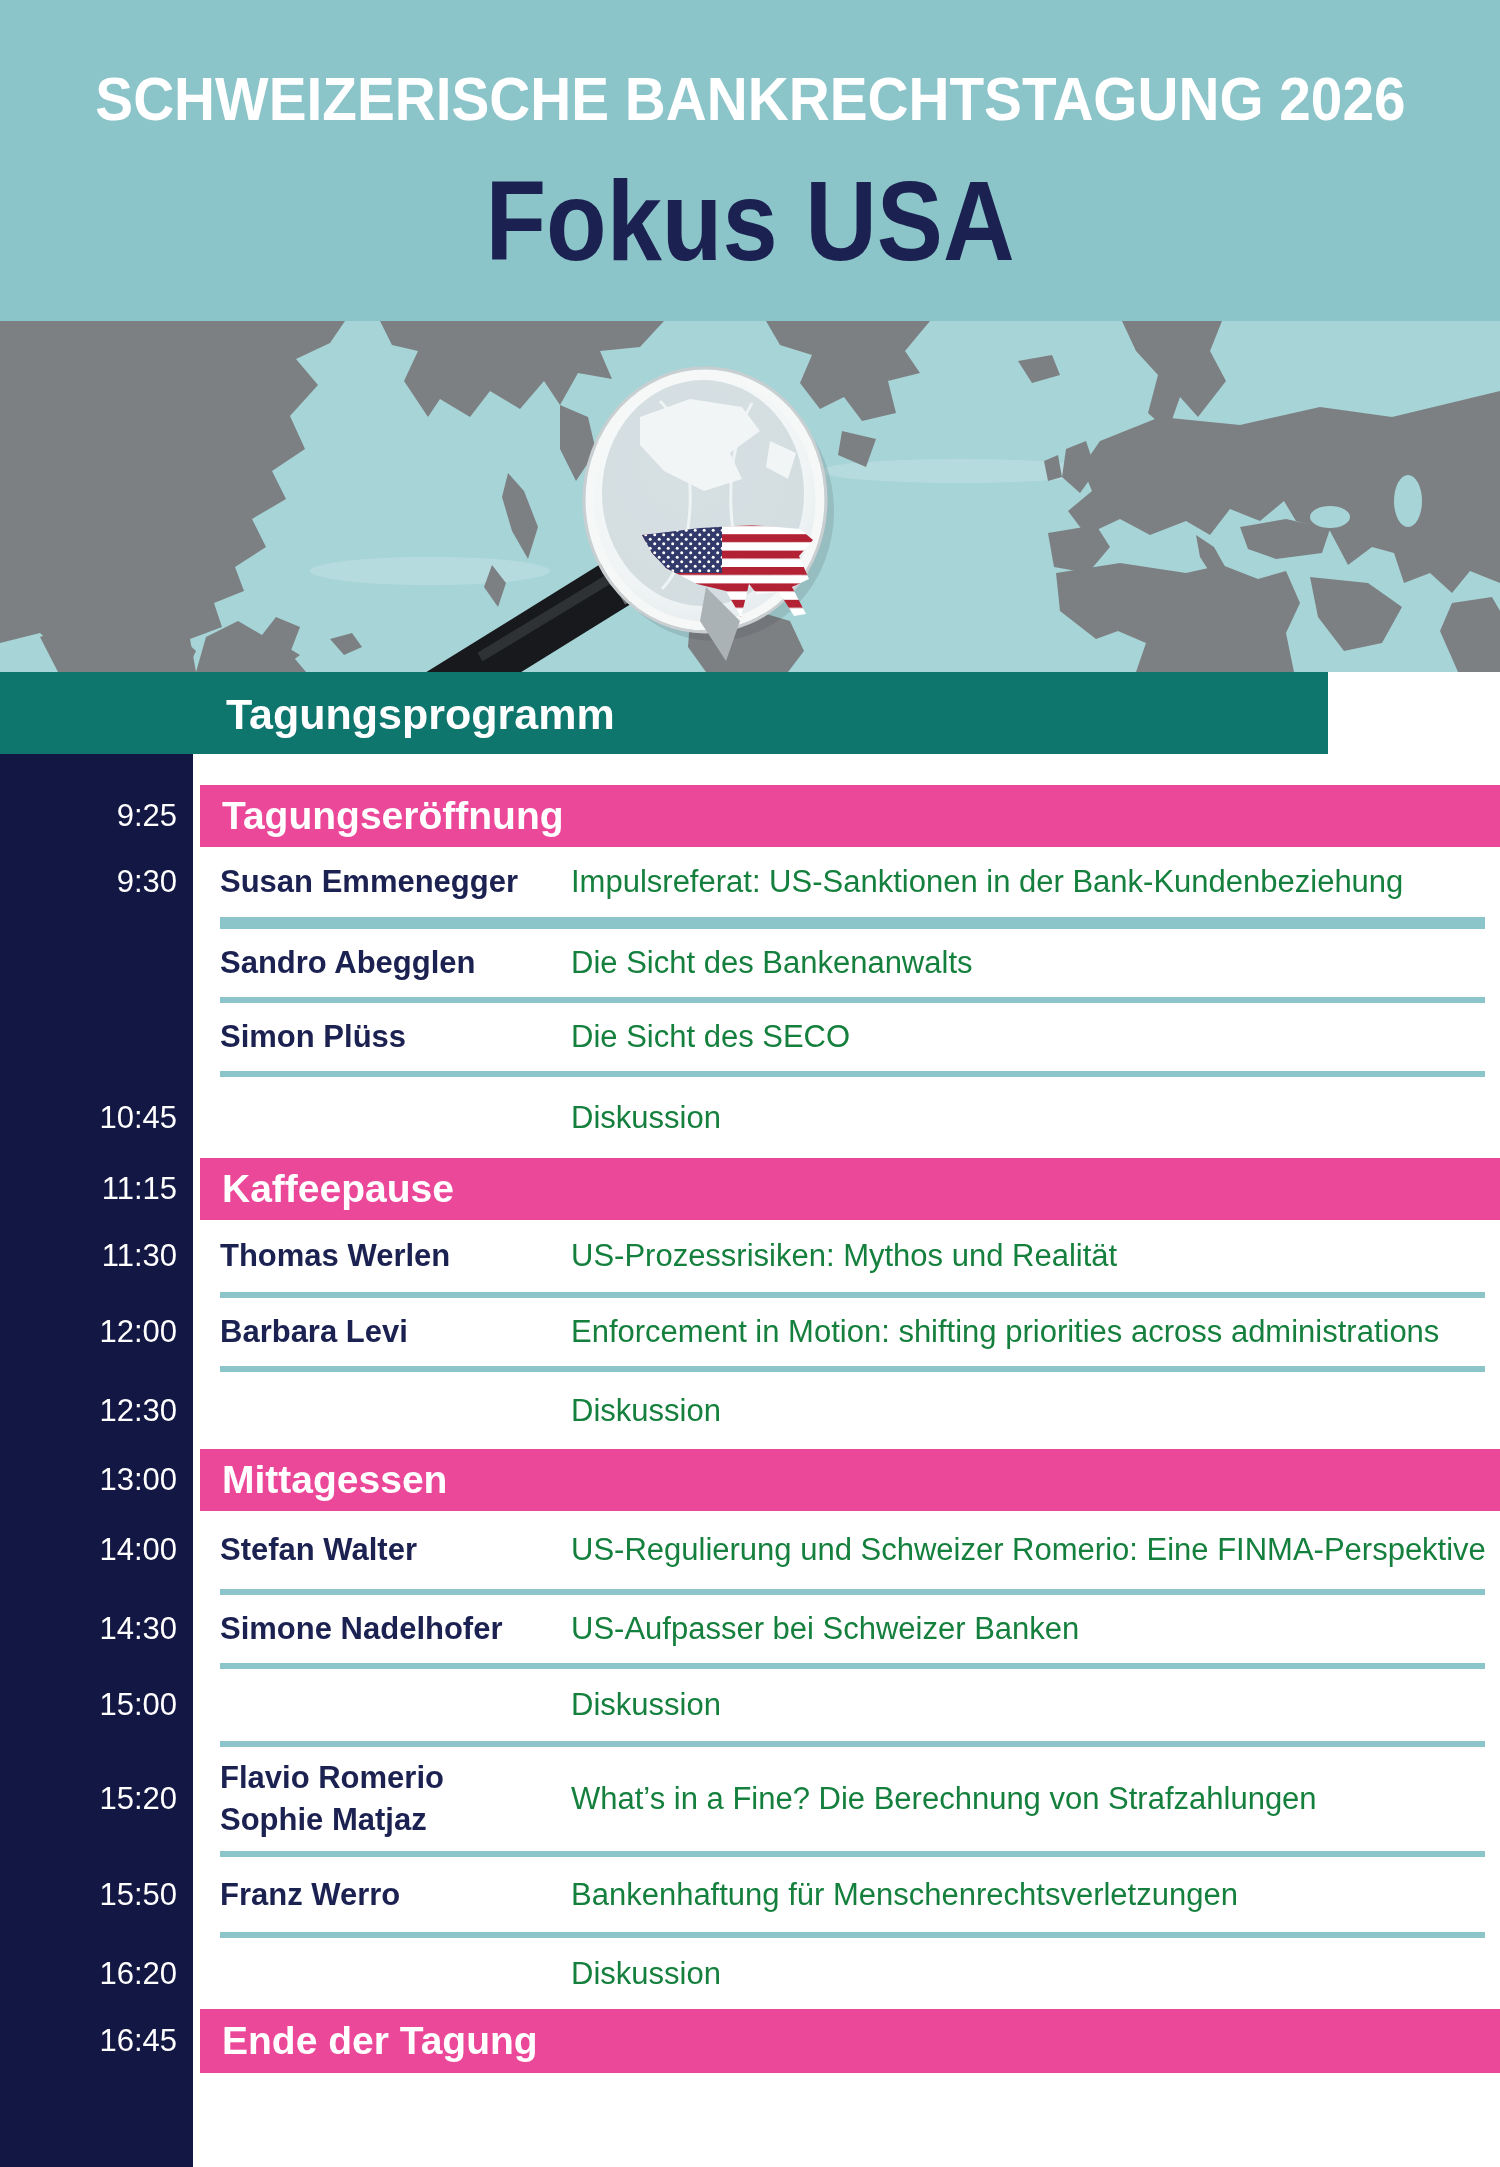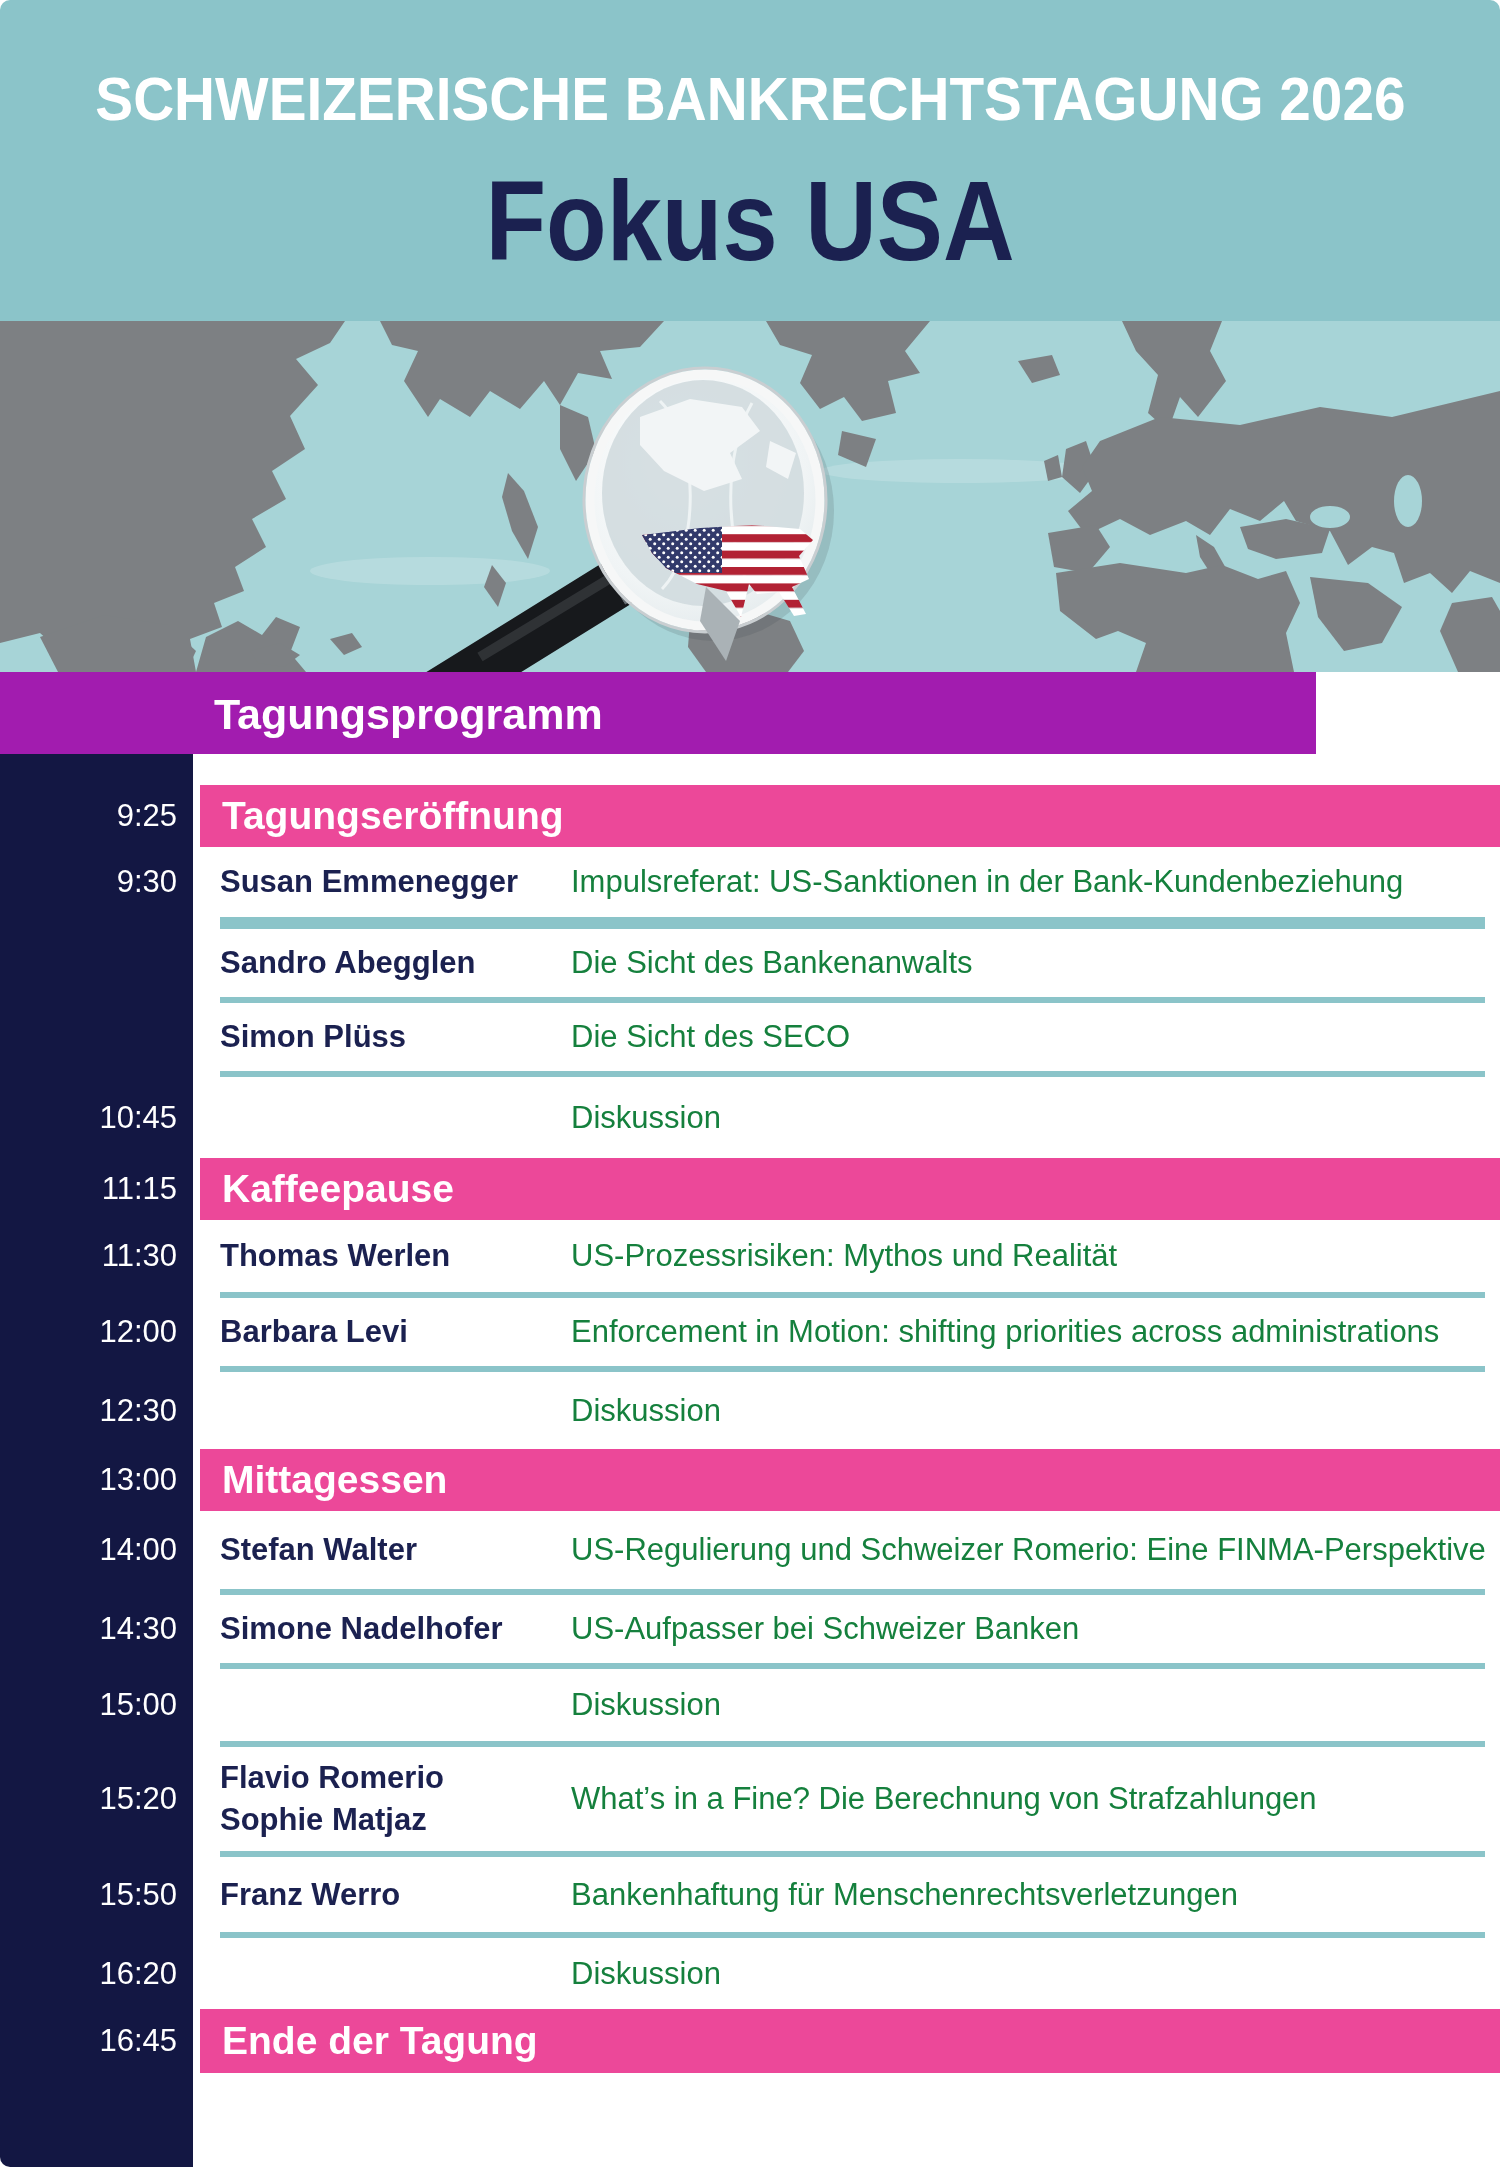--- a/index.html
+++ b/index.html
@@ -1,28 +1,28 @@
 <!DOCTYPE html>
 <html><head>
 <meta charset="utf-8">
 <style>
   html,body{margin:0;padding:0;background:#ffffff;}
   .page{position:relative;width:1500px;height:2167px;overflow:hidden;background:#ffffff;
-        font-family:"Liberation Sans", sans-serif;border-radius:10px;}
+        font-family:"Liberation Sans", sans-serif;}
   
   .hero{position:absolute;left:0;top:0;width:1500px;height:321px;background:#8bc4c9;text-align:center;}
   .kicker{display:inline-block;margin-top:64px;font-size:61px;font-weight:700;color:#ffffff;
           letter-spacing:0px;transform:scaleX(.93);transform-origin:center;white-space:nowrap;}
   .title{display:inline-block;margin-top:30px;font-size:114px;font-weight:700;color:#1b2150;
          transform:scaleX(.87);transform-origin:center;line-height:1;white-space:nowrap;}
   
   .map-band{position:absolute;left:0;top:321px;width:1500px;height:351px;overflow:hidden;background:#a7d4d7;}
   .map-band svg{display:block;width:1500px;height:351px;}
   
-  .banner{position:absolute;left:0;top:672px;width:1316px;height:82px;background:#a21caf;}
+  .banner{position:absolute;left:0;top:672px;width:1316px;height:82px;background:#0f766e;padding-left:12px;}
   .banner .label{display:block;padding-left:214px;line-height:84px;font-size:43px;font-weight:700;color:#ffffff;}
   
   .body{position:absolute;left:0;top:754px;width:1500px;height:1413px;background:#ffffff;}
   .time-rail{position:absolute;left:0;top:0;width:193px;height:1413px;background:#131743;}
   .rows{position:absolute;left:0;top:0;width:1500px;}
   .row{display:flex;align-items:center;}
   .cell-time{width:193px;box-sizing:border-box;padding-right:16px;text-align:right;
              color:#ffffff;font-size:31px;flex:none;}
   .cell-content{flex:1;display:flex;align-items:center;box-sizing:border-box;padding-left:27px;}
   .row.section .cell-content{margin-left:7px;padding-left:22px;background:#ec4899;height:100%;}

